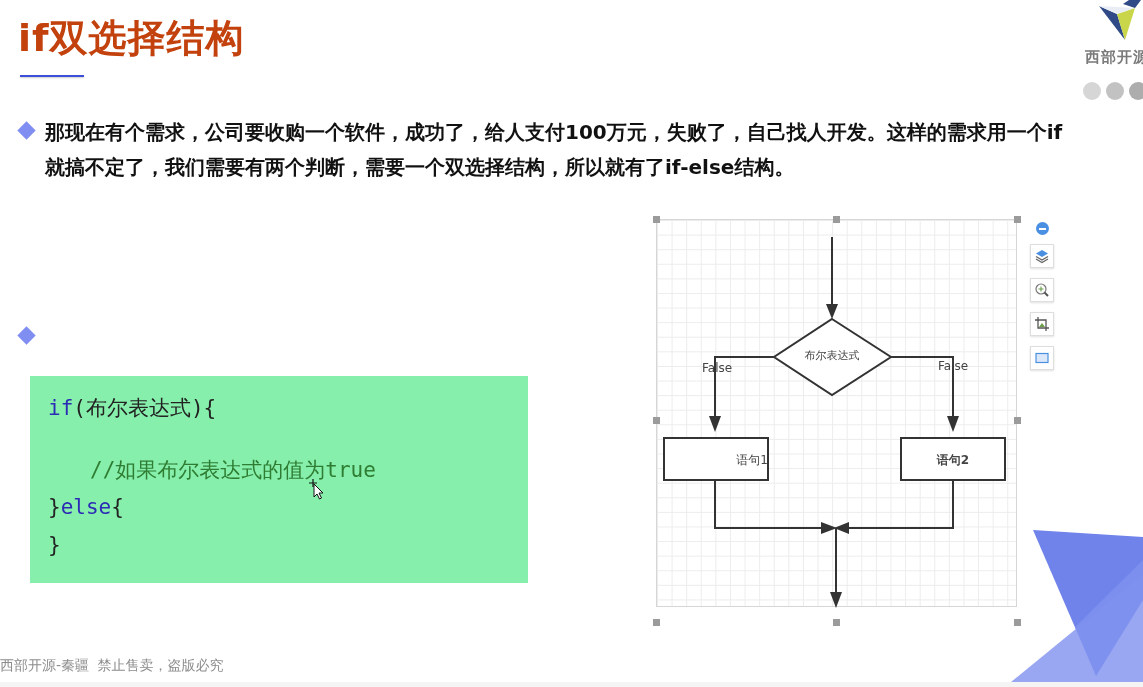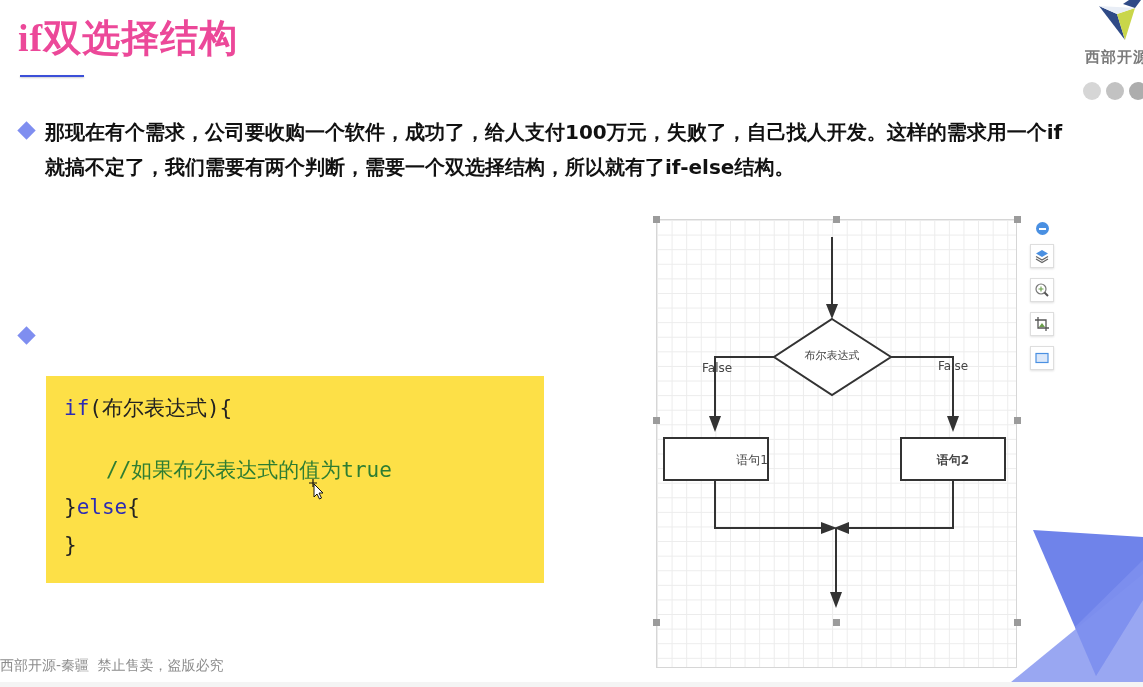--- a/index.html
+++ b/index.html
@@ -1,40 +1,40 @@
 <!DOCTYPE html>
 <html><head>
 <meta charset="utf-8">
 <style>
   * { box-sizing: border-box; margin: 0; padding: 0; }
   html, body { width: 1143px; height: 687px; overflow: hidden; background: #ffffff; }
   body { position: relative; font-family: "DejaVu Sans", "Liberation Sans", sans-serif; color: #1a1a1a; }
 
-  .title { position: absolute; left: 18px; top: 14px; font-size: 38px; font-weight: bold; color: #ec4899; letter-spacing: 1px; line-height: 48px; font-family: Liberation Serif, serif; }
+  .title { position: absolute; left: 18px; top: 14px; font-size: 38px; font-weight: bold; color: #c2410c; letter-spacing: 1px; line-height: 48px; }
   .title-underline { position: absolute; left: 20px; top: 75px; width: 64px; height: 2px; background: #3b4fd8; box-shadow: 0 1px 2px rgba(0,0,0,0.2); }
 
   .logo { position: absolute; left: 1095px; top: 0px; width: 48px; height: 44px; }
   .logo-text { position: absolute; left: 1085px; top: 48px; font-size: 15px; font-weight: bold; color: #7a7a7a; white-space: nowrap; letter-spacing: 1px; }
   .dots { position: absolute; left: 1083px; top: 82px; display: flex; gap: 5px; }
   .dot { width: 18px; height: 18px; border-radius: 50%; }
 
   .bullet { position: absolute; display: flex; align-items: flex-start; }
   .diamond { width: 13px; height: 13px; background: #7f8ef0; transform: rotate(45deg); margin-top: 9px; margin-right: 12px; flex-shrink: 0; }
   .para { font-size: 20px; font-weight: bold; line-height: 35px; color: #111; width: 1020px; }
   .b1 { left: 20px; top: 115px; }
   .b2 { left: 20px; top: 320px; }
   .b2 .para { width: 200px; }
 
-  .code { position: absolute; left: 46px; top: 376px; width: 498px; height: 207px; background: #fde047; padding: 14px 0 0 18px; font-family: "DejaVu Sans Mono", "Liberation Mono", monospace; font-size: 21px; line-height: 37.5px; color: #222; }
+  .code { position: absolute; left: 30px; top: 376px; width: 498px; height: 207px; background: #86efac; padding: 14px 0 0 18px; font-family: "DejaVu Sans Mono", "Liberation Mono", monospace; font-size: 21px; line-height: 37.5px; color: #222; }
   .code .kw { color: #2b2bb5; }
   .code .cm { color: #2e7d32; margin-top: 24px; }
   .code .indent { padding-left: 42px; display: block; }
   .cursor { position: absolute; left: 308px; top: 478px; width: 18px; height: 22px; }
 
-  .canvas { position: absolute; left: 656px; top: 219px; width: 361px; height: 449px; border: 1px solid #d6d6d6;
+  .canvas { position: absolute; left: 656px; top: 219px; width: 361px; height: 388px; border: 1px solid #d6d6d6;
     background-color: #fff;
     background-image: linear-gradient(#ececec 1px, transparent 1px), linear-gradient(90deg, #ececec 1px, transparent 1px);
     background-size: 14.6px 14.6px; }
   .handle { position: absolute; width: 7px; height: 7px; background: #9b9b9b; }
   .diagram-svg { position: absolute; left: 0; top: 0; }
 
   .toolbar { position: absolute; left: 1030px; top: 222px; width: 24px; }
   .tool-minus { position: absolute; left: 6px; top: 0px; width: 13px; height: 13px; border-radius: 50%; background: #4a90e2; }
   .tool-minus::after { content: ""; position: absolute; left: 3px; top: 5.5px; width: 7px; height: 2px; background: #fff; }
   .tool-btn { position: absolute; left: 0; width: 24px; height: 24px; background: #fff; border: 1px solid #dedede; box-shadow: 0 1px 2px rgba(0,0,0,0.12); display: flex; align-items: center; justify-content: center; }

